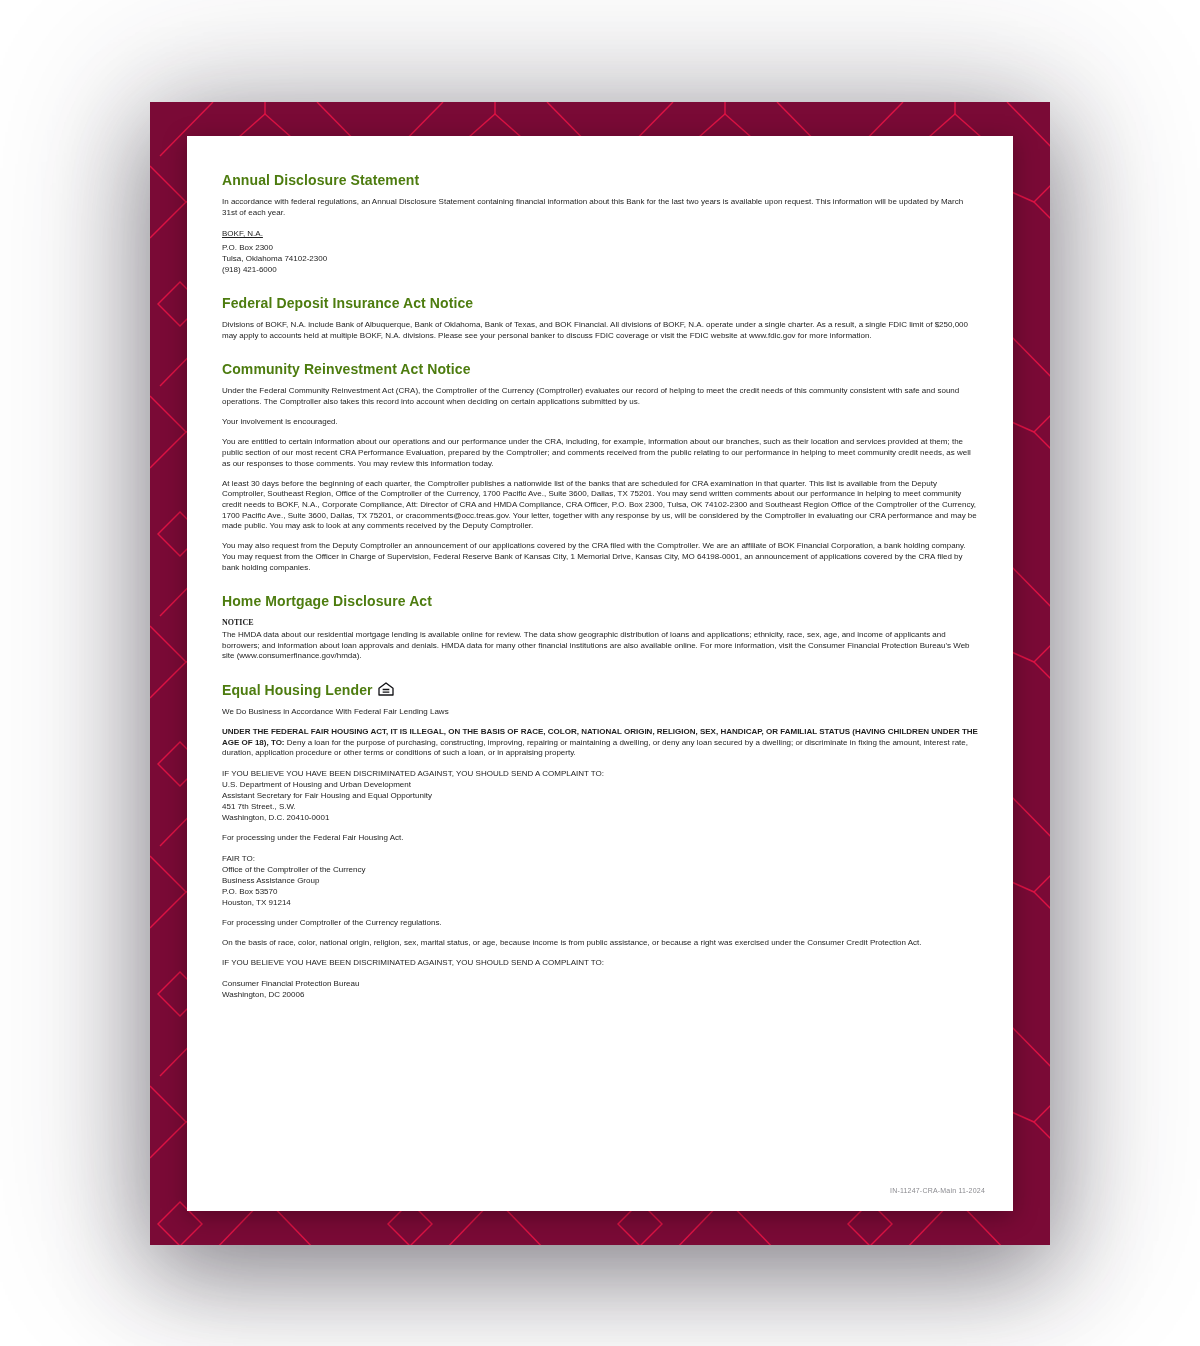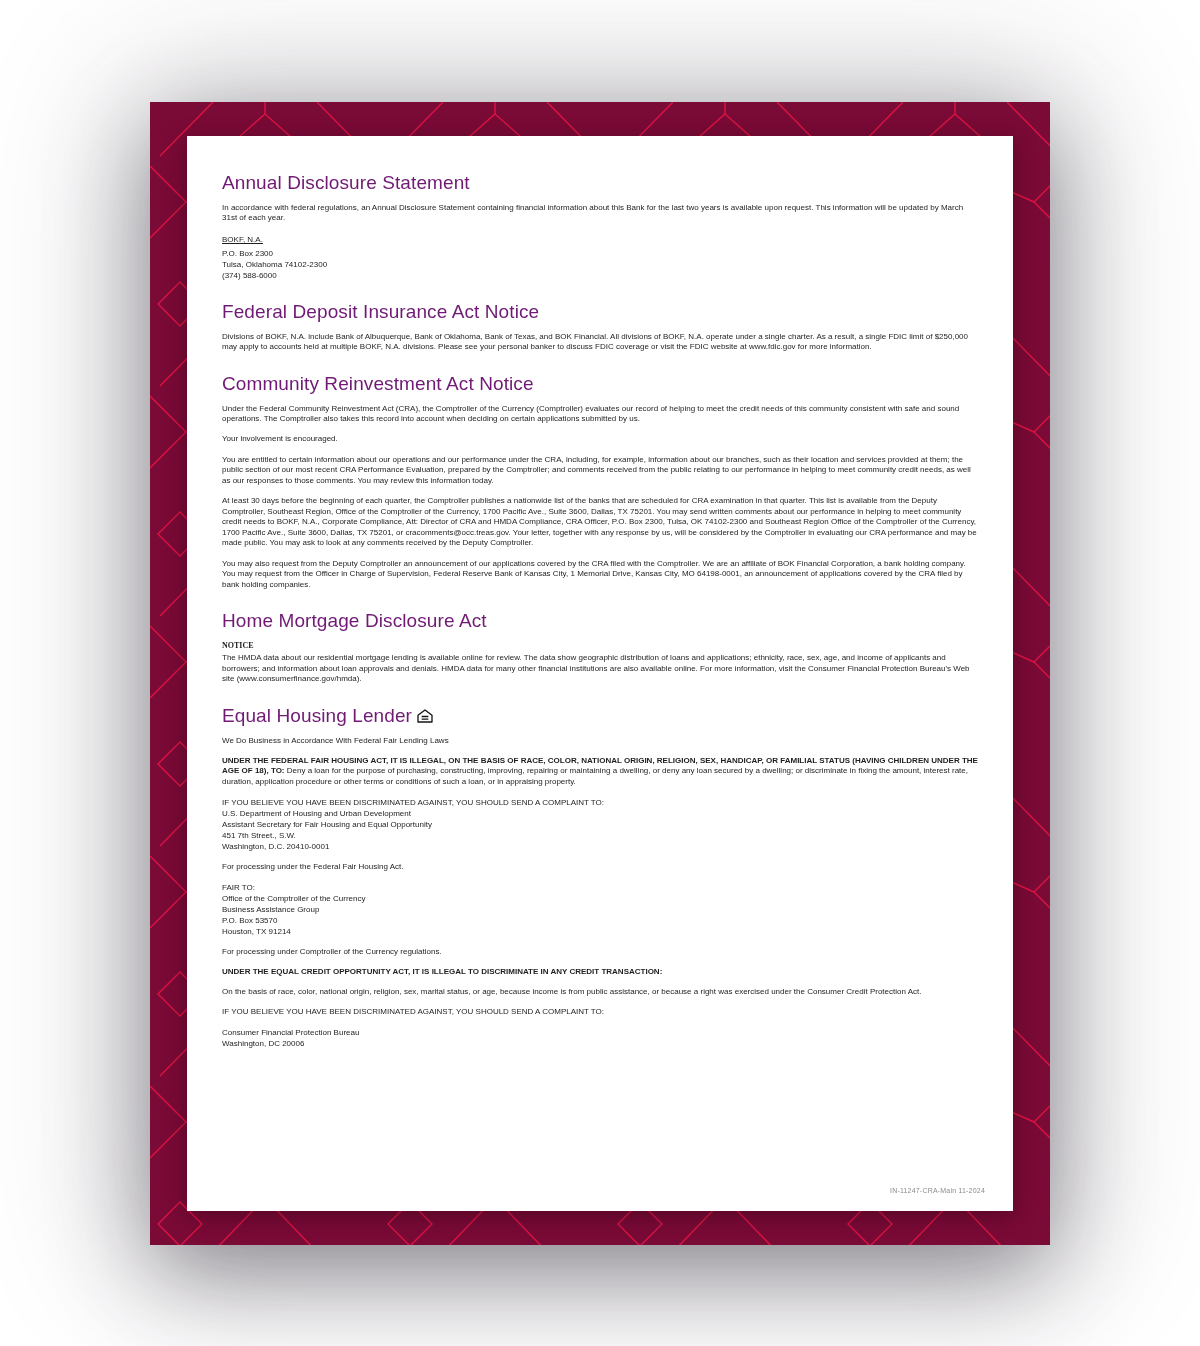--- a/index.html
+++ b/index.html
@@ -19,21 +19,21 @@
   .sheet{
     position:absolute;left:37px;top:34px;width:826px;height:1075px;
     background:#ffffff;
     box-shadow:0 5px 22px rgba(30,0,14,.38);
     box-sizing:border-box;
     padding:36px 35px 0 35px;
     color:#1e1e1e;
     font-size:8px;line-height:1.33;
   }
   h2{
-    font-size:19px;line-height:1.15;font-weight:400;color:#701a75;
+    font-size:14px;line-height:1.15;font-weight:700;color:#4d7c0f;
     letter-spacing:.1px;margin:20px 0 9px 0;
   }
   h2.first{margin-top:0;}
   .sheet p{margin:0 0 9.5px 0;}
   .label-bold{font-weight:700;}
   .addr{margin:0 0 9.5px 0;}
   .addr div{line-height:1.38;}
   .name-line{margin-bottom:3px;text-decoration:underline;}
   .sub-label{font-weight:700;margin:0 0 1px 0;font-family:Liberation Serif, serif;}
   .ehl-icon{margin-left:5px;vertical-align:-1px;}
@@ -72,21 +72,21 @@
     </svg>
 
     <div class="sheet">
 
       <h2 class="first">Annual Disclosure Statement</h2>
       <p>In accordance with federal regulations, an Annual Disclosure Statement containing financial information about this Bank for the last two years is available upon request. This information will be updated by March 31st of each year.</p>
       <div class="addr">
         <div class="name-line">BOKF, N.A.</div>
         <div>P.O. Box 2300</div>
         <div>Tulsa, Oklahoma 74102-2300</div>
-        <div>(374) 588-6000</div>
+        <div>(918) 421-6000</div>
       </div>
 
       <h2>Federal Deposit Insurance Act Notice</h2>
       <p>Divisions of BOKF, N.A. include Bank of Albuquerque, Bank of Oklahoma, Bank of Texas, and BOK Financial. All divisions of BOKF, N.A. operate under a single charter. As a result, a single FDIC limit of $250,000 may apply to accounts held at multiple BOKF, N.A. divisions. Please see your personal banker to discuss FDIC coverage or visit the FDIC website at www.fdic.gov for more information.</p>
 
       <h2>Community Reinvestment Act Notice</h2>
       <p>Under the Federal Community Reinvestment Act (CRA), the Comptroller of the Currency (Comptroller) evaluates our record of helping to meet the credit needs of this community consistent with safe and sound operations. The Comptroller also takes this record into account when deciding on certain applications submitted by us.</p>
       <p>Your involvement is encouraged.</p>
       <p>You are entitled to certain information about our operations and our performance under the CRA, including, for example, information about our branches, such as their location and services provided at them; the public section of our most recent CRA Performance Evaluation, prepared by the Comptroller; and comments received from the public relating to our performance in helping to meet community credit needs, as well as our responses to those comments. You may review this information today.</p>
       <p>At least 30 days before the beginning of each quarter, the Comptroller publishes a nationwide list of the banks that are scheduled for CRA examination in that quarter. This list is available from the Deputy Comptroller, Southeast Region, Office of the Comptroller of the Currency, 1700 Pacific Ave., Suite 3600, Dallas, TX 75201. You may send written comments about our performance in helping to meet community credit needs to BOKF, N.A., Corporate Compliance, Att: Director of CRA and HMDA Compliance, CRA Officer, P.O. Box 2300, Tulsa, OK 74102-2300 and Southeast Region Office of the Comptroller of the Currency, 1700 Pacific Ave., Suite 3600, Dallas, TX 75201, or cracomments@occ.treas.gov. Your letter, together with any response by us, will be considered by the Comptroller in evaluating our CRA performance and may be made public. You may ask to look at any comments received by the Deputy Comptroller.</p>
@@ -111,21 +111,20 @@
       </div>
       <p>For processing under the Federal Fair Housing Act.</p>
       <div class="addr">
         <div>FAIR TO:</div>
         <div>Office of the Comptroller of the Currency</div>
         <div>Business Assistance Group</div>
         <div>P.O. Box 53570</div>
         <div>Houston, TX 91214</div>
       </div>
       <p>For processing under Comptroller of the Currency regulations.</p>
-      <p class="label-bold">UNDER THE EQUAL CREDIT OPPORTUNITY ACT, IT IS ILLEGAL TO DISCRIMINATE IN ANY CREDIT TRANSACTION:</p>
       <p>On the basis of race, color, national origin, religion, sex, marital status, or age, because income is from public assistance, or because a right was exercised under the Consumer Credit Protection Act.</p>
       <p>IF YOU BELIEVE YOU HAVE BEEN DISCRIMINATED AGAINST, YOU SHOULD SEND A COMPLAINT TO:</p>
       <div class="addr">
         <div>Consumer Financial Protection Bureau</div>
         <div>Washington, DC 20006</div>
       </div>
 
       <div class="doc-footer">IN-11247-CRA-Main 11-2024</div>
     </div>
   </div>

